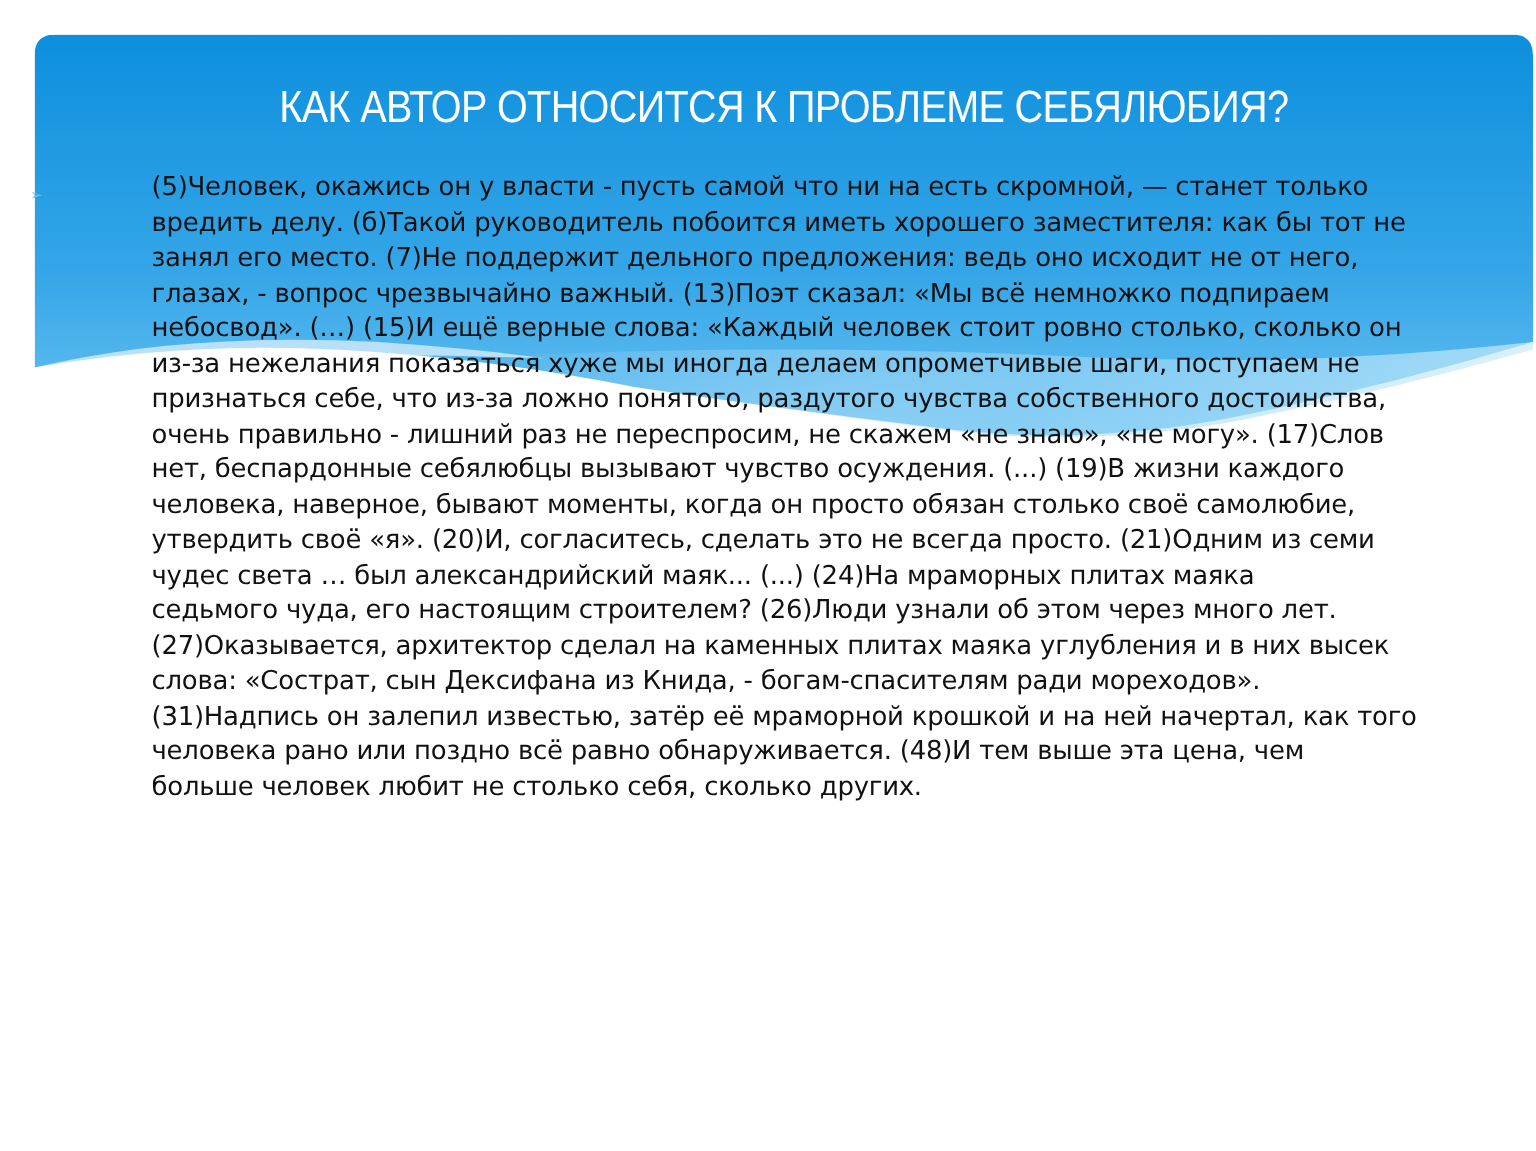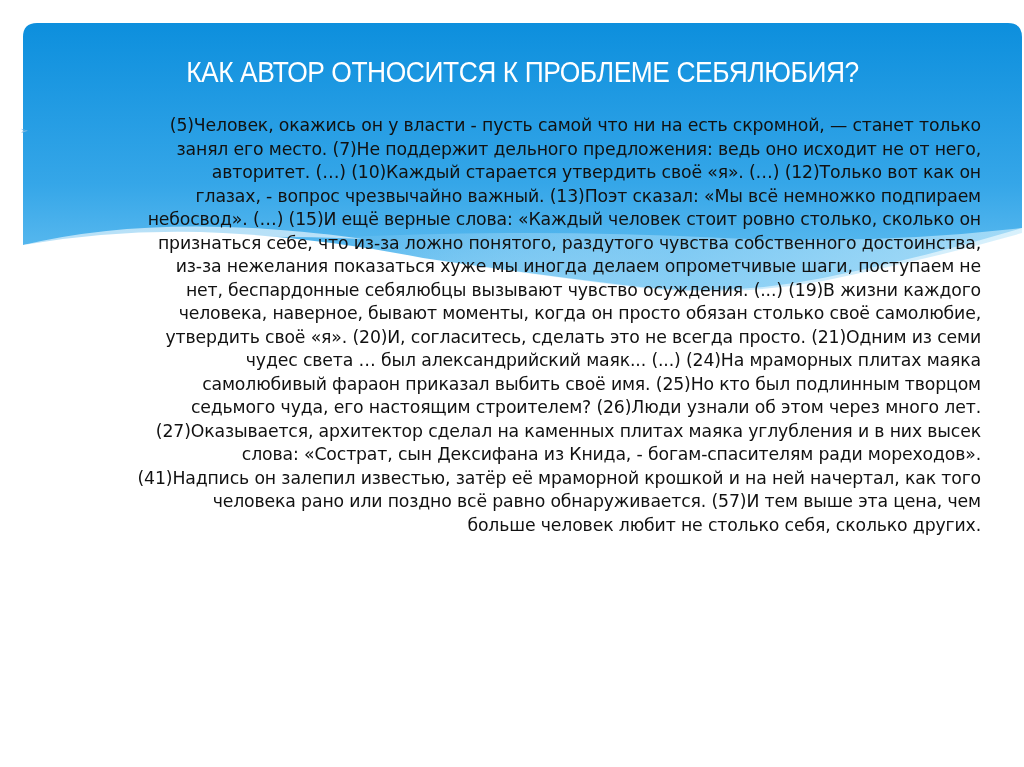--- a/index.html
+++ b/index.html
@@ -56,21 +56,20 @@
     width: 880px;
     color: #111111;
     font-family: "DejaVu Sans", sans-serif;
     font-size: 17.3px;
     line-height: 23.5px;
     letter-spacing: -0.15px;
   }
   .body-text .line {
     display: block;
     white-space: nowrap;
-    text-align: right;
   }
 </style>
 </head>
 <body>
 
 <div class="slide">
 
   <div class="banner">
     <svg width="999" height="300" viewBox="0 0 999 300" xmlns="http://www.w3.org/2000/svg">
       <defs>
@@ -91,32 +90,32 @@
       <path d="M0 235 L0 300 L999 300 L999 215 Q900 240 800 260 Q700 280 600 266 Q500 252 400 238 Q300 220 200 215 Q100 212 0 235 Z" fill="#ffffff"></path>
     </svg>
   </div>
 
   <div class="title">КАК АВТОР ОТНОСИТСЯ К ПРОБЛЕМЕ СЕБЯЛЮБИЯ?</div>
 
   <div class="bullet">➢</div>
 
   <div class="body-text">
     <span class="line"> (5)Человек, окажись он у власти - пусть самой что ни на есть скромной, — станет только</span>
+    <span class="line">вредить делу. (б)Такой руководитель побоится иметь хорошего заместителя: как бы тот не</span>
     <span class="line">занял его место. (7)Не поддержит дельного предложения: ведь оно исходит не от него,</span>
-    <span class="line">авторитет. (…) (10)Каждый старается утвердить своё «я». (…) (12)Только вот как он</span>
     <span class="line">глазах, - вопрос чрезвычайно важный. (13)Поэт сказал: «Мы всё немножко подпираем</span>
     <span class="line">небосвод». (…) (15)И ещё верные слова: «Каждый человек стоит ровно столько, сколько он</span>
+    <span class="line">из-за нежелания показаться хуже мы иногда делаем опрометчивые шаги, поступаем не</span>
     <span class="line">признаться себе, что из-за ложно понятого, раздутого чувства собственного достоинства,</span>
-    <span class="line">из-за нежелания показаться хуже мы иногда делаем опрометчивые шаги, поступаем не</span>
+    <span class="line">очень правильно - лишний раз не переспросим, не скажем «не знаю», «не могу». (17)Слов</span>
     <span class="line">нет, беспардонные себялюбцы вызывают чувство осуждения. (...) (19)В жизни каждого</span>
     <span class="line">человека, наверное, бывают моменты, когда он просто обязан столько своё самолюбие,</span>
     <span class="line">утвердить своё «я». (20)И, согласитесь, сделать это не всегда просто. (21)Одним из семи</span>
     <span class="line">чудес света … был александрийский маяк... (...) (24)На мраморных плитах маяка</span>
-    <span class="line">самолюбивый фараон приказал выбить своё имя. (25)Но кто был подлинным творцом</span>
     <span class="line">седьмого чуда, его настоящим строителем? (26)Люди узнали об этом через много лет.</span>
     <span class="line">(27)Оказывается, архитектор сделал на каменных плитах маяка углубления и в них высек</span>
     <span class="line">слова: «Сострат, сын Дексифана из Книда, - богам-спасителям ради мореходов».</span>
-    <span class="line">(41)Надпись он залепил известью, затёр её мраморной крошкой и на ней начертал, как того</span>
-    <span class="line">человека рано или поздно всё равно обнаруживается. (57)И тем выше эта цена, чем</span>
+    <span class="line">(31)Надпись он залепил известью, затёр её мраморной крошкой и на ней начертал, как того</span>
+    <span class="line">человека рано или поздно всё равно обнаруживается. (48)И тем выше эта цена, чем</span>
     <span class="line">больше человек любит не столько себя, сколько других.</span>
   </div>
 
 </div>
 
 </body></html>

